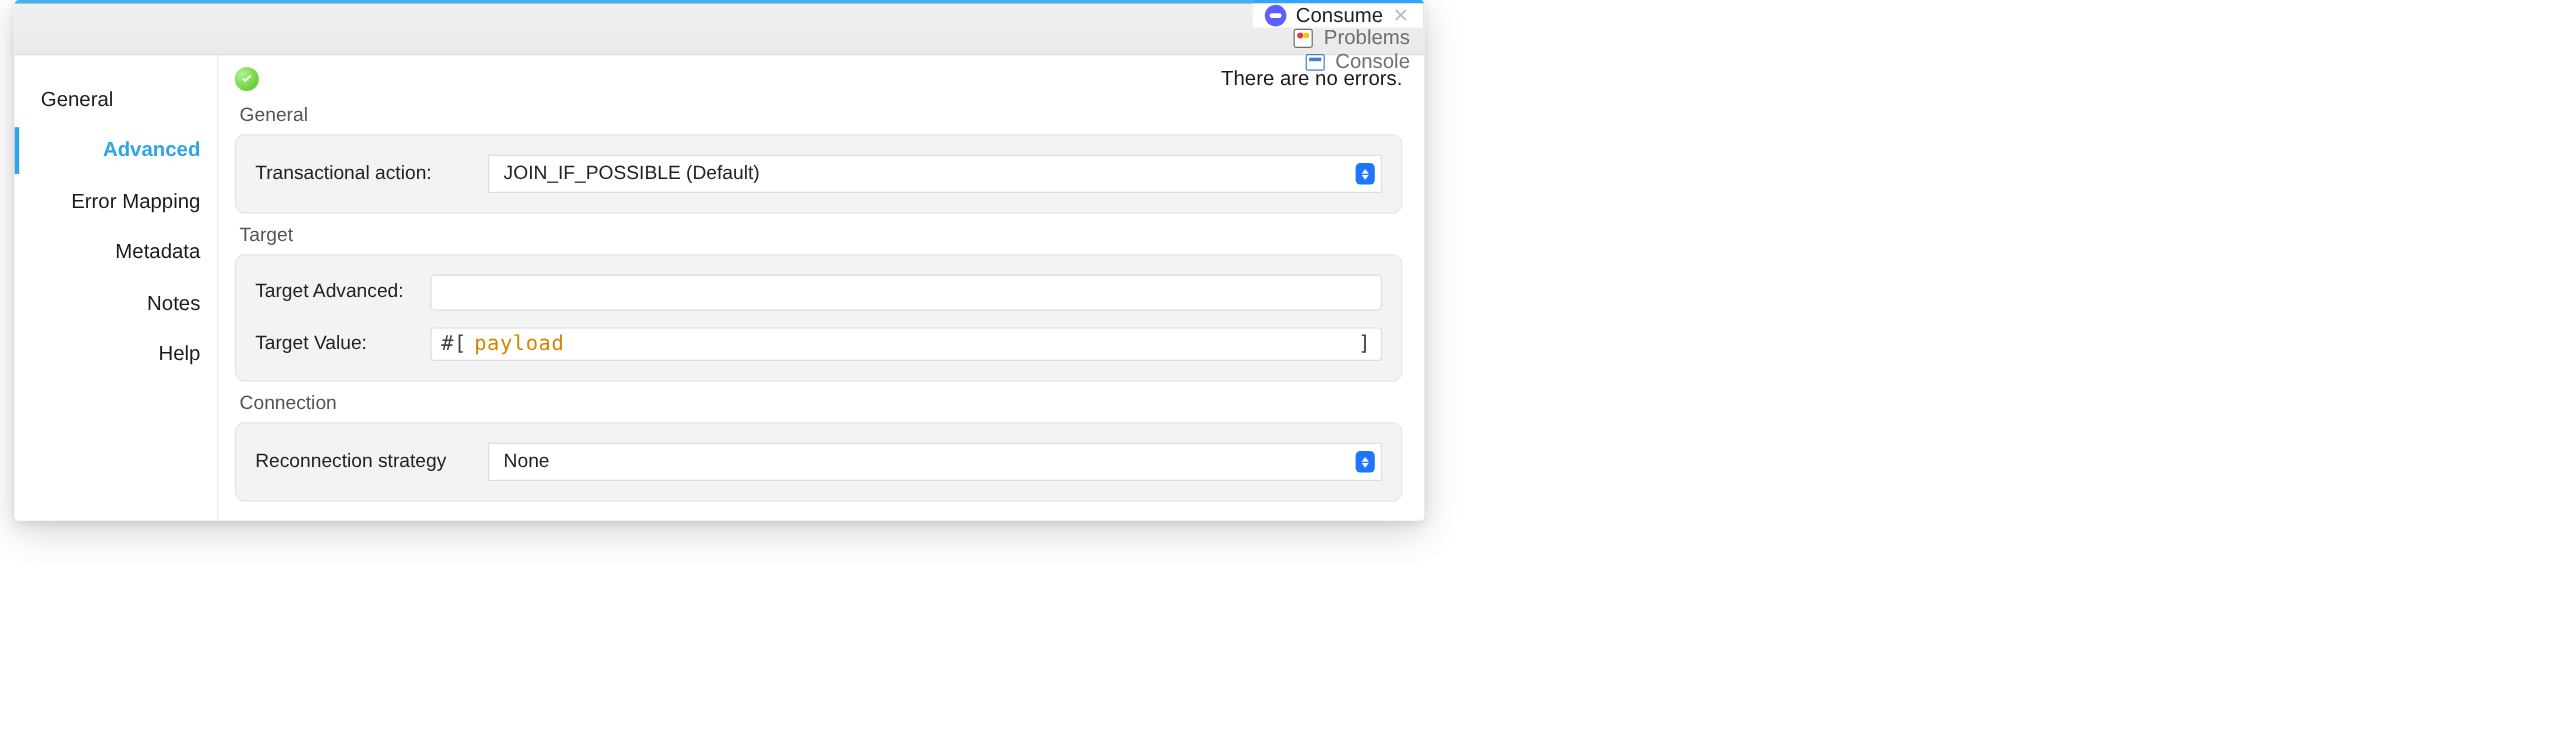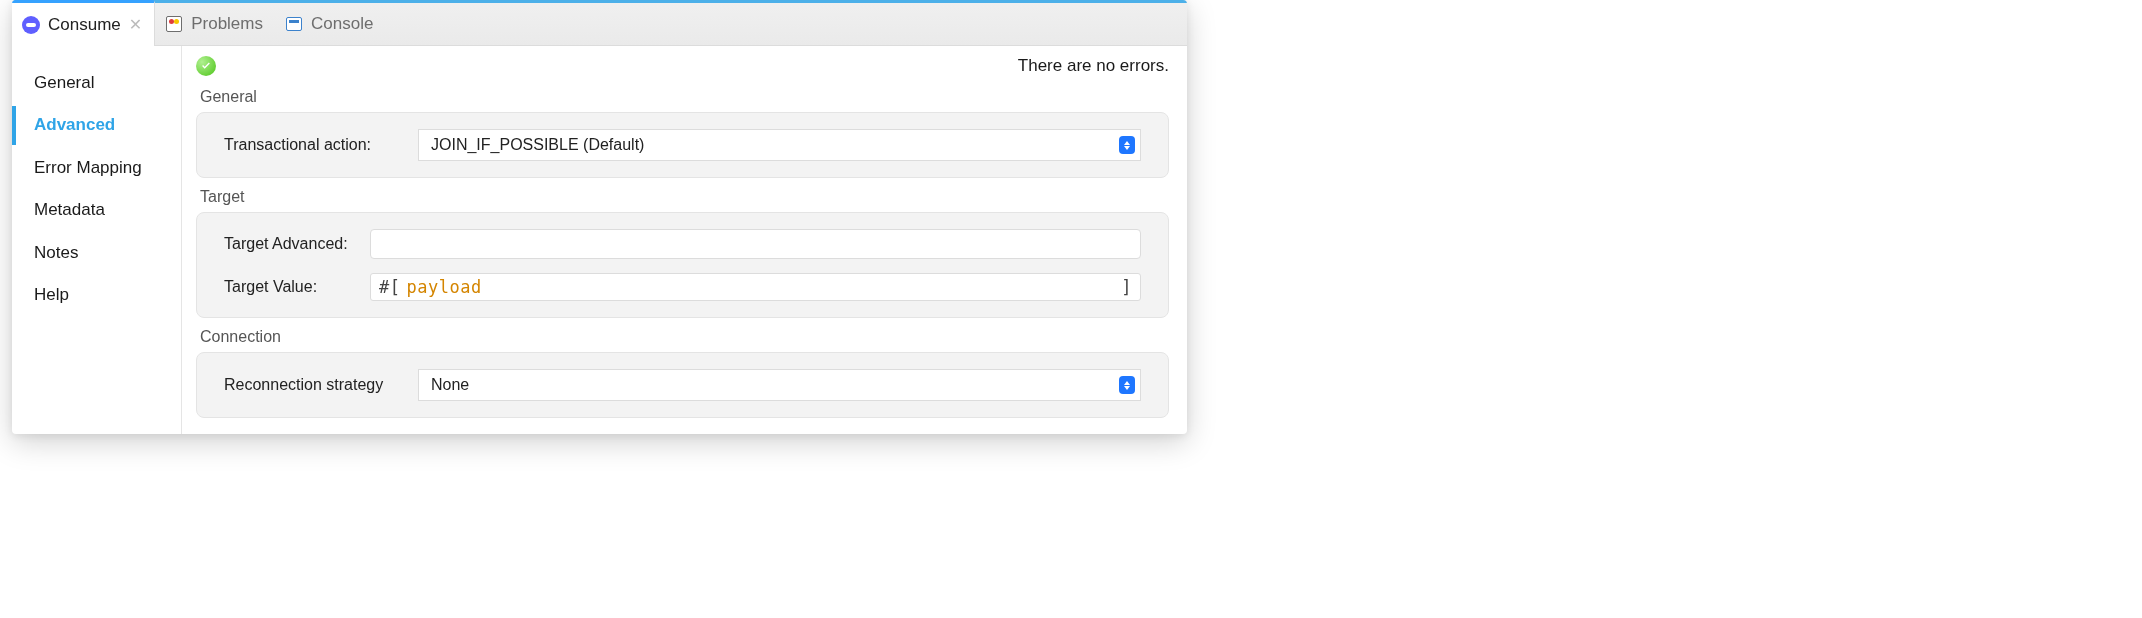--- a/index.html
+++ b/index.html
@@ -28,20 +28,21 @@
     overflow: hidden;
   }
   
   .tabbar {
     height: 46px;
     background: linear-gradient(to bottom, #f0f0f0, #eaeaea);
     border-bottom: 1px solid #dcdcdc;
     display: flex;
     align-items: flex-end;
     position: relative;
+    flex-direction: column;
   }
   .tabbar .accent-line {
     position: absolute;
     top: 0; left: 0; right: 0;
     height: 3px;
     background: #2fa4e7;
     opacity: 0.85;
   }
   .tab {
     height: 42px;
@@ -141,21 +142,21 @@
     padding: 18px 0 0 0;
   }
   .sidebar .nav-item {
     padding: 9px 14px 9px 18px;
     font-size: 17px;
     color: #1a1a1a;
     cursor: pointer;
     border-left: 4px solid transparent;
     line-height: 1.2;
   }
-  .sidebar .nav-item + .nav-item { margin-top: 4px; }
+  .sidebar .nav-item + .nav-item { margin-top: 4px; text-align: right; }
   .sidebar .nav-item.active {
     color: #2fa4e7;
     font-weight: 600;
     border-left-color: #2fa4e7;
   }
 
   .content {
     flex: 1;
     padding: 10px 18px 18px 14px;
     overflow: auto;
@@ -180,21 +181,21 @@
   }
   .group-title {
     color: #555;
     font-size: 16px;
     margin: 0 0 6px 4px;
   }
   .group-box {
     background: #f3f3f3;
     border: 1px solid #e4e4e4;
     border-radius: 8px;
-    padding: 12px 27px;
+    padding: 12px 16px;
   }
   .form-row {
     display: flex;
     align-items: center;
     gap: 18px;
     padding: 4px 0;
   }
   .form-row + .form-row { margin-top: 6px; }
   .form-label {
     width: 176px;

